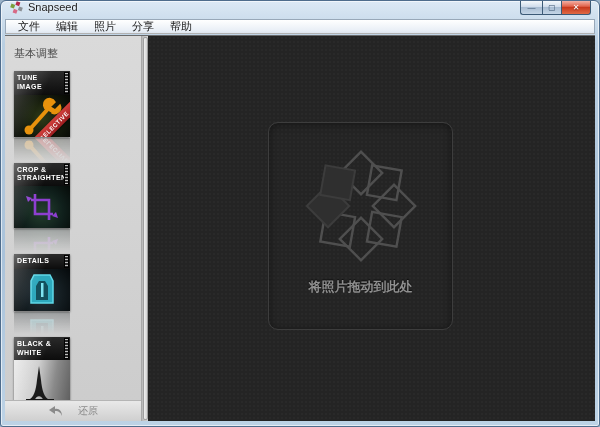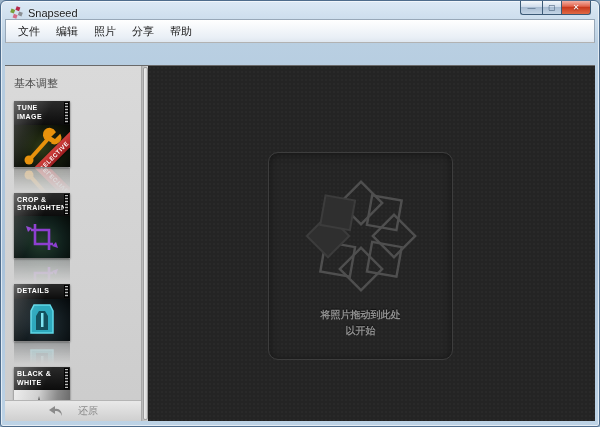--- a/index.html
+++ b/index.html
@@ -5,41 +5,41 @@
   * { margin:0; padding:0; box-sizing:border-box; }
   html,body { width:600px; height:427px; font-family:"Liberation Sans","DejaVu Sans",sans-serif; }
   body { background:#9ab2c8; overflow:hidden; }
 
   
   .window { position:absolute; inset:0; border-radius:6px 6px 3px 3px;
     background:linear-gradient(180deg,#dce9f5 0%,#b9cfe2 10%,#a9c2da 60%,#bdd3e6 100%);
     border:1px solid #4e6c8c; box-shadow:inset 0 0 0 1px rgba(255,255,255,.6); }
 
   
-  .titlebar { position:absolute; top:0; left:0; right:0; height:18px; display:flex; align-items:flex-end; padding-left:9px; }
+  .titlebar { position:absolute; top:0; left:0; right:0; height:18px; display:flex; align-items:flex-start; padding-left:9px; }
   .title-icon { width:13px; height:13px; margin-right:5px; }
   .title-text { font-size:11px; color:#1c1c1c; text-shadow:0 0 3px #fff; }
   .winbtns { position:absolute; top:0; right:8px; display:flex; }
   .winbtn { height:14px; border:1px solid #3c5a76; border-top:none; display:flex; align-items:center; justify-content:center;
     font-size:8px; color:#fff; background:linear-gradient(180deg,#f4f8fb 0%,#cfdceb 45%,#a9bdd2 50%,#c4d5e6 100%);
     color:#37506b; cursor:pointer; }
   .winbtn.minb { width:22px; border-radius:0 0 0 3px; border-right:none; }
   .winbtn.maxb { width:19px; border-right:none; }
   .winbtn.closeb { width:30px; border-radius:0 0 3px 0; color:#fff;
     background:linear-gradient(180deg,#f3b0a4 0%,#e2664e 40%,#c93a1e 50%,#e06a45 100%); text-shadow:0 1px 1px rgba(0,0,0,.4); }
   .glyph { font-size:8px; line-height:1; }
 
   
-  .menubar { position:absolute; top:18px; left:4px; right:4px; height:24px;
+  .menubar { position:absolute; top:18px; left:4px; right:4px; height:15px;
     background:linear-gradient(180deg,#ffffff,#e9eff6 80%,#dfe7f0);
     border:1px solid #98a8b8; border-bottom:1px solid #b2b2b2; display:flex; align-items:center; padding-left:4px; }
   .menu-item { font-size:11px; color:#1a1a1a; padding:1px 8px; cursor:default; }
 
   
-  .content { position:absolute; top:34px; left:4px; right:4px; bottom:5px; display:flex; background:#242424; border-top:1px solid #6a6a6a;margin-top:30px; }
+  .content { position:absolute; top:34px; left:4px; right:4px; bottom:5px; display:flex; background:#242424; border-top:1px solid #6a6a6a; }
 
   
   .sidebar { width:136px; background:linear-gradient(180deg,#dadada,#cccccc); position:relative; overflow:hidden; }
   .side-scroll { width:7px; background:linear-gradient(90deg,#b9b9b9,#d6d6d6); border-left:1px solid #a8a8a8; position:relative; }
   .side-thumb { position:absolute; top:1px; bottom:1px; left:1px; width:5px; background:linear-gradient(90deg,#f0f0f0,#d2d2d2); border:1px solid #9f9f9f; border-radius:2px; }
 
   .section-title { font-size:11px; color:#4c4c4c; margin:10px 0 10px 9px; }
   .tile-grid { display:flex; flex-wrap:wrap; padding-left:9px; }
   .tile-wrap { margin:0 10px 26px 0; -webkit-box-reflect:below 1px linear-gradient(transparent 62%, rgba(0,0,0,.28)); }
   .tile { position:relative; width:56px; background:#101010; box-shadow:0 1px 2px rgba(0,0,0,.55); cursor:pointer; overflow:hidden; }
@@ -68,21 +68,21 @@
   .revert-label { font-size:10px; color:#8b8b8b; }
 
   
   .main { flex:1; position:relative;
     background-color:#242424;
     background-image:radial-gradient(rgba(255,255,255,.025) 1px, transparent 1px);
     background-size:4px 4px; }
   .dropzone { position:absolute; left:120px; top:86px; width:185px; height:208px;
     border:1px solid #3d3d3d; border-radius:10px; box-shadow:inset 0 1px 8px rgba(0,0,0,.45);
     display:flex; flex-direction:column; align-items:center; }
-  .drop-text { text-align:center; font-size:10px; font-weight:bold; color:#8f8f8f; line-height:1.55;
+  .drop-text { font-size:13px; font-weight:bold; color:#8f8f8f; line-height:1.55;
     text-shadow:0 -1px 1px rgba(0,0,0,.7); margin-top:2px; }
 </style>
 </head>
 <body>
 
 <div class="window">
 
   <div class="titlebar">
     <svg class="title-icon" viewBox="0 0 16 16">
       <g transform="translate(8,8)">
@@ -226,18 +226,17 @@
               <rect x="-15" y="-15" width="30" height="30" transform="translate(-23.3,23.3) rotate(10)"></rect>
             </g>
             <g fill="#2f2f2f" stroke="#3c3c3c" stroke-width="2">
               <rect x="-15" y="-15" width="30" height="30" transform="translate(-33,0) rotate(45)"></rect>
               <rect x="-15" y="-15" width="30" height="30" transform="translate(-23.3,-23.3) rotate(10)"></rect>
             </g>
           </g>
         </svg>
         <div class="drop-text">
           <div>将照片拖动到此处</div>
-          <div>以开始</div>
         </div>
       </div>
     </div>
   </div>
 </div>
 
 </body></html>

